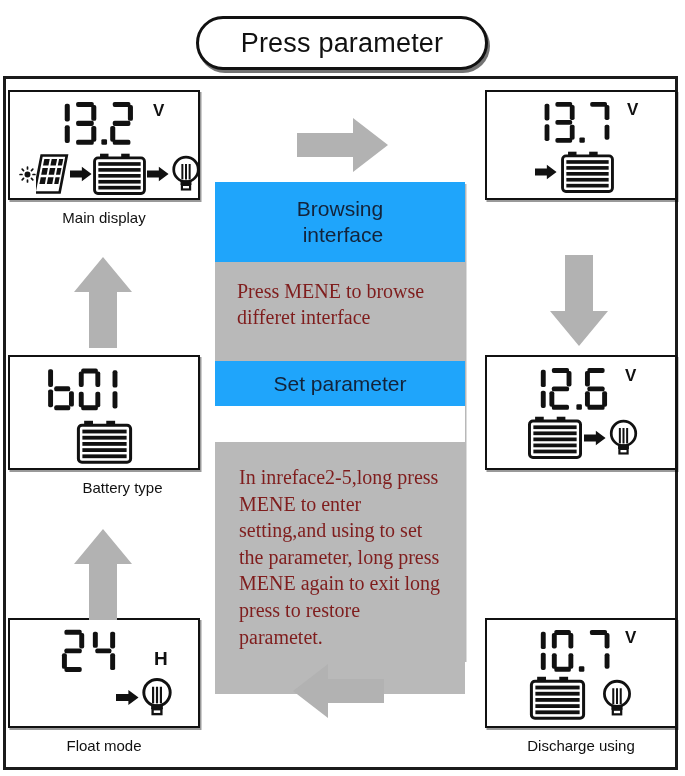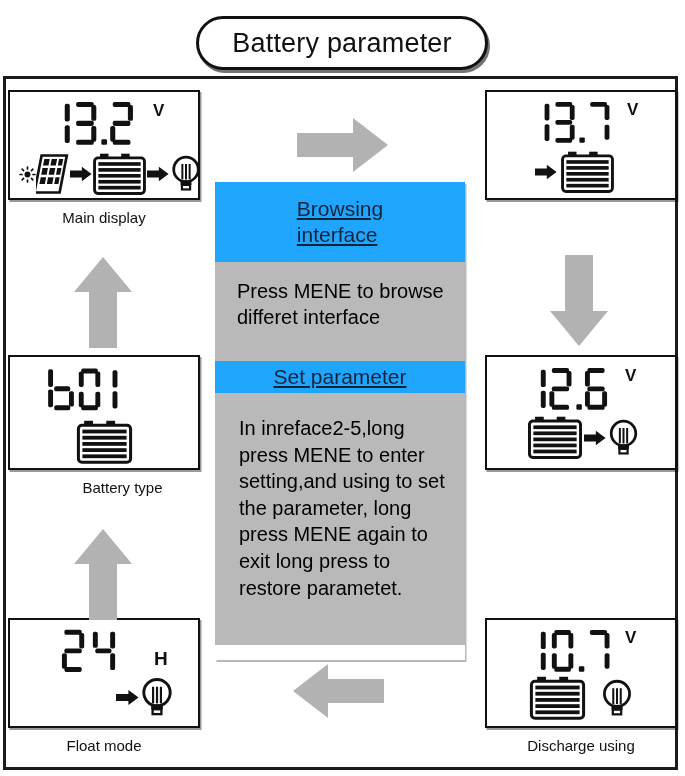--- a/index.html
+++ b/index.html
@@ -42,39 +42,39 @@
 
   .icon-row{position:absolute;display:flex;align-items:center;}
 
   
   #center-panel{
     position:absolute;left:215px;top:182px;width:250px;height:478px;
     box-shadow:1.5px 2px 0 rgba(0,0,0,.28);
   }
   .band{box-sizing:border-box;width:100%;}
   .band-blue{background:#1fa5fb;color:#13233a;}
-  .band-gray{background:#b9b9b9;color:#000000;}
+  .band-gray{background:#b9b9b9;color:#7f1d1d;font-family:Liberation Serif, serif;}
   #band-browsing{height:80px;display:flex;align-items:center;justify-content:center;}
-  #band-browsing .txt{font-size:21px;line-height:1.25;text-align:left;text-decoration:underline;}
+  #band-browsing .txt{font-size:21px;line-height:1.25;text-align:right;}
   #band-press{height:99px;padding:16px 18px 0 22px;}
   #band-press .txt{font-size:20px;line-height:1.3;}
-  #band-set{height:32px;display:flex;align-items:center;justify-content:center;text-decoration:underline;}
+  #band-set{height:45px;display:flex;align-items:center;justify-content:center;}
   #band-set .txt{font-size:21px;}
-  #band-long{height:252px;padding:22px 19px 0 24px;}
+  #band-long{height:252px;padding:22px 19px 0 24px;margin-top:36px;}
   #band-long .txt{font-size:20px;line-height:1.33;}
 
   
   .arrow{position:absolute;}
   .arrow svg{display:block;}
 </style>
 </head>
 <body>
 
 <div id="title-pill">
-  <span>Battery parameter</span>
+  <span>Press parameter</span>
 </div>
 
 <div id="outer-frame"></div>
 
 <div class="lcd-card" style="left:8px;top:90px;width:192px;">
   <div class="lcd-box" style="width:192px;height:110px;">
 
     <div class="digit-row" style="left:44px;top:8px;">
       <svg width="96" height="48" viewBox="0 0 150 76">
 

